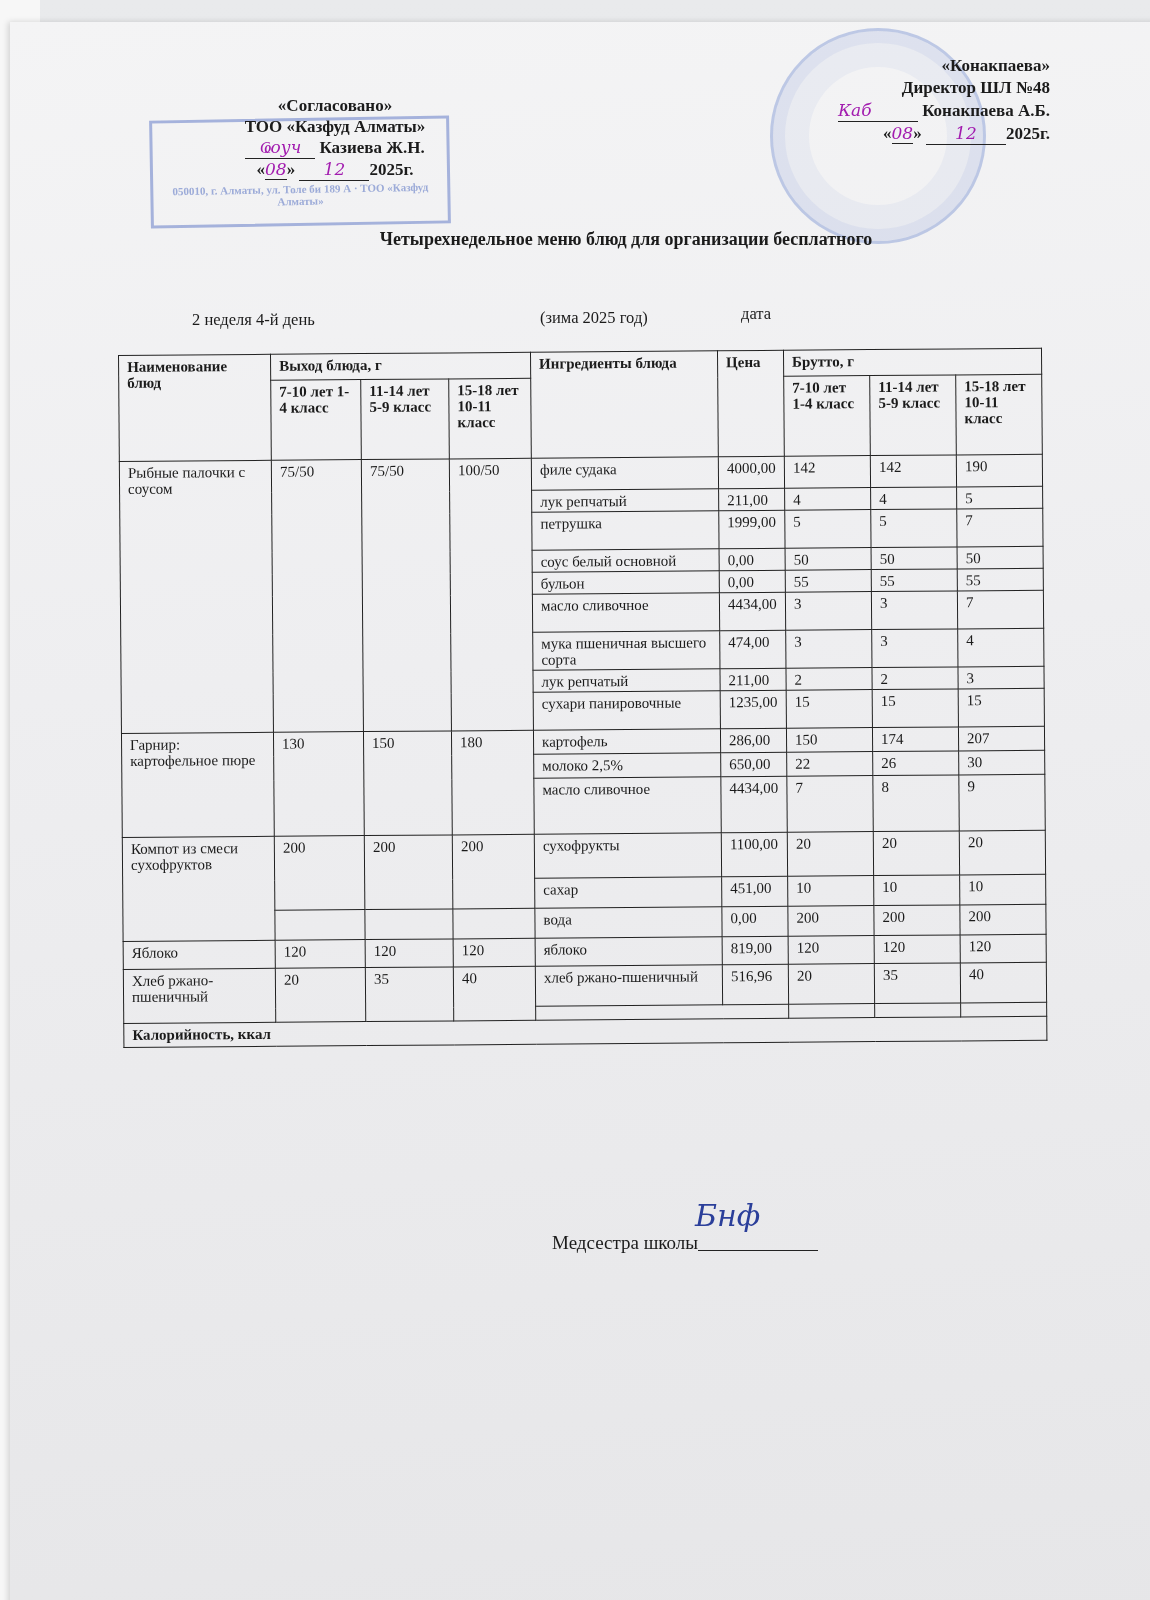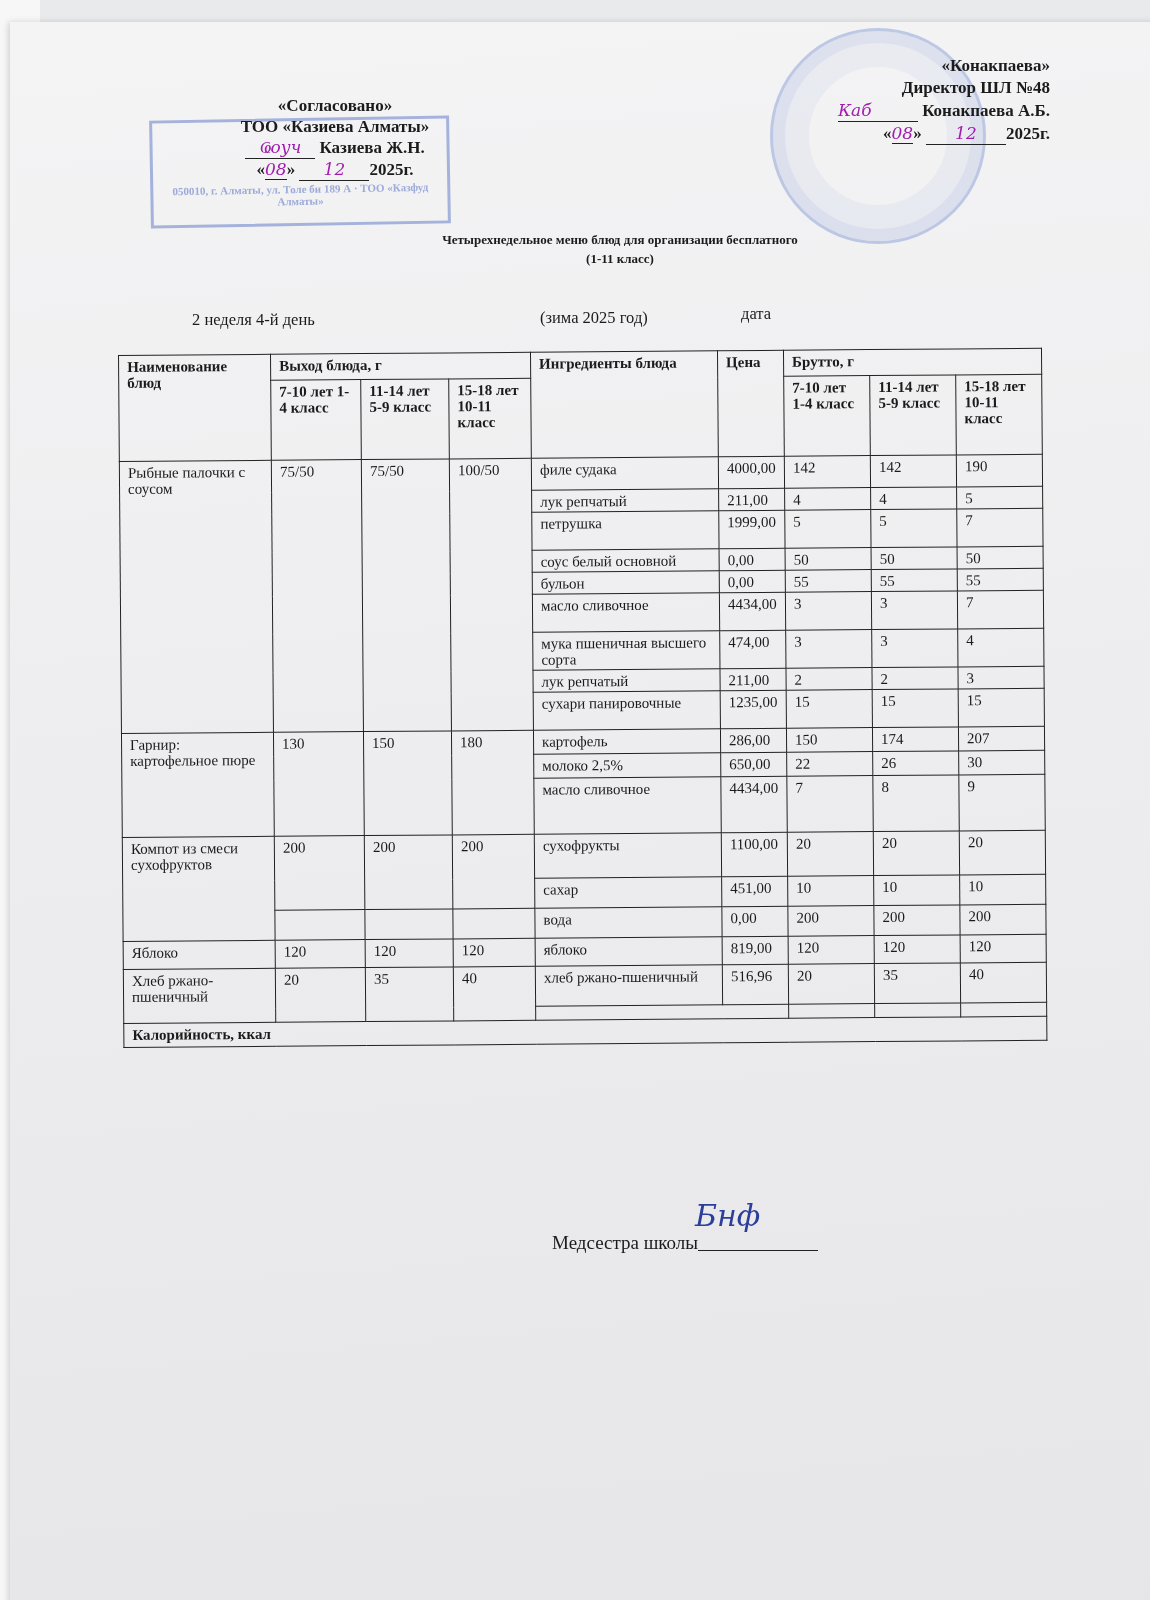--- a/index.html
+++ b/index.html
@@ -35,22 +35,22 @@
     transform: rotate(-1deg);
   }
   .stamp-round {
     position: absolute; left: 770px; top: 28px; width: 210px; height: 210px;
     border-radius: 50%;
     border: 3px solid rgba(90,120,200,0.35);
     box-shadow: inset 0 0 0 12px rgba(90,120,200,0.08), inset 0 0 0 36px rgba(90,120,200,0.06);
   }
   .sig { color: #a21caf; font-family: "DejaVu Serif", serif; font-style: italic; font-weight: normal; }
   .title {
-    position: absolute; left: 190px; top: 230px; width: 860px;
-    text-align: center; font-weight: bold; font-size: 13px; line-height: 19px;
+    position: absolute; left: 196px; top: 230px; width: 860px;
+    text-align: center; font-weight: bold; font-size: 18px; line-height: 19px;
   }
   .meta { position: absolute; top: 310px; font-size: 16.5px; }
   table.menu {
     position: absolute; left: 118px; top: 355px;
     border-collapse: collapse; font-size: 15px; line-height: 16px;
     transform: rotate(-0.45deg); transform-origin: left top;
   }
   table.menu td, table.menu th {
     border: 1.6px solid #222; vertical-align: top; text-align: left;
     padding: 3px 8px 2px 8px;
@@ -69,21 +69,21 @@
 <div class="backsheet"></div>
 <div class="paper"></div>
 
 <div class="stamp-rect">
   <span>050010, г. Алматы, ул. Толе би 189 А · ТОО «Казфуд Алматы»</span>
 </div>
 <div class="stamp-round"></div>
 
 <div class="block-left">
   <div>«Согласовано»</div>
-  <div>ТОО «Казиева Алматы»</div>
+  <div>ТОО «Казфуд Алматы»</div>
   <div>
     <span class="sig" style="border-bottom:1.4px solid #222;display:inline-block;width:70px;">Ҩоуч</span>
     <span>Казиева Ж.Н.</span>
   </div>
   <div>
     «<span class="sig" style="border-bottom:1.4px solid #222;">08</span>»
     <span class="sig" style="border-bottom:1.4px solid #222;display:inline-block;width:70px;text-align:center;">12</span><span>2025г.</span>
   </div>
 </div>
 
@@ -95,21 +95,20 @@
     <span>Конакпаева А.Б.</span>
   </div>
   <div>
     «<span class="sig" style="border-bottom:1.4px solid #222;">08</span>»
     <span class="sig" style="border-bottom:1.4px solid #222;display:inline-block;width:80px;text-align:center;">12</span><span>2025г.</span>
   </div>
 </div>
 
 <div class="title">
   <div>Четырехнедельное меню блюд для организации бесплатного</div>
-  <div>(1-11 класс)</div>
 </div>
 
 <div class="meta" style="left:192px;">2 неделя 4-й день</div>
 <div class="meta" style="left:540px;top:308px;">(зима 2025 год)</div>
 <div class="meta" style="left:741px;top:304px;">дата</div>
 
 <table class="menu">
   <colgroup>
     <col style="width:152px">
       <col style="width:90px">

